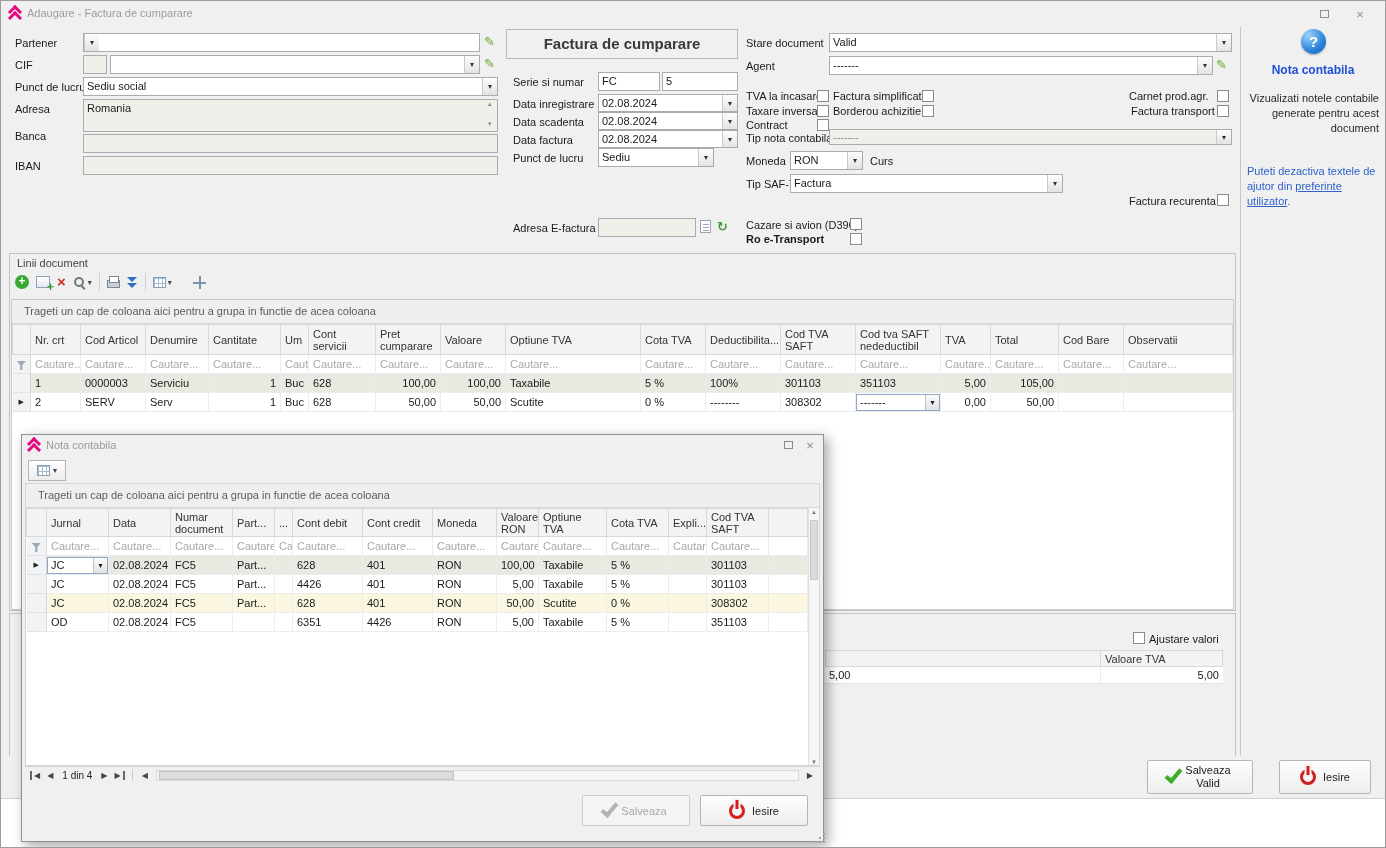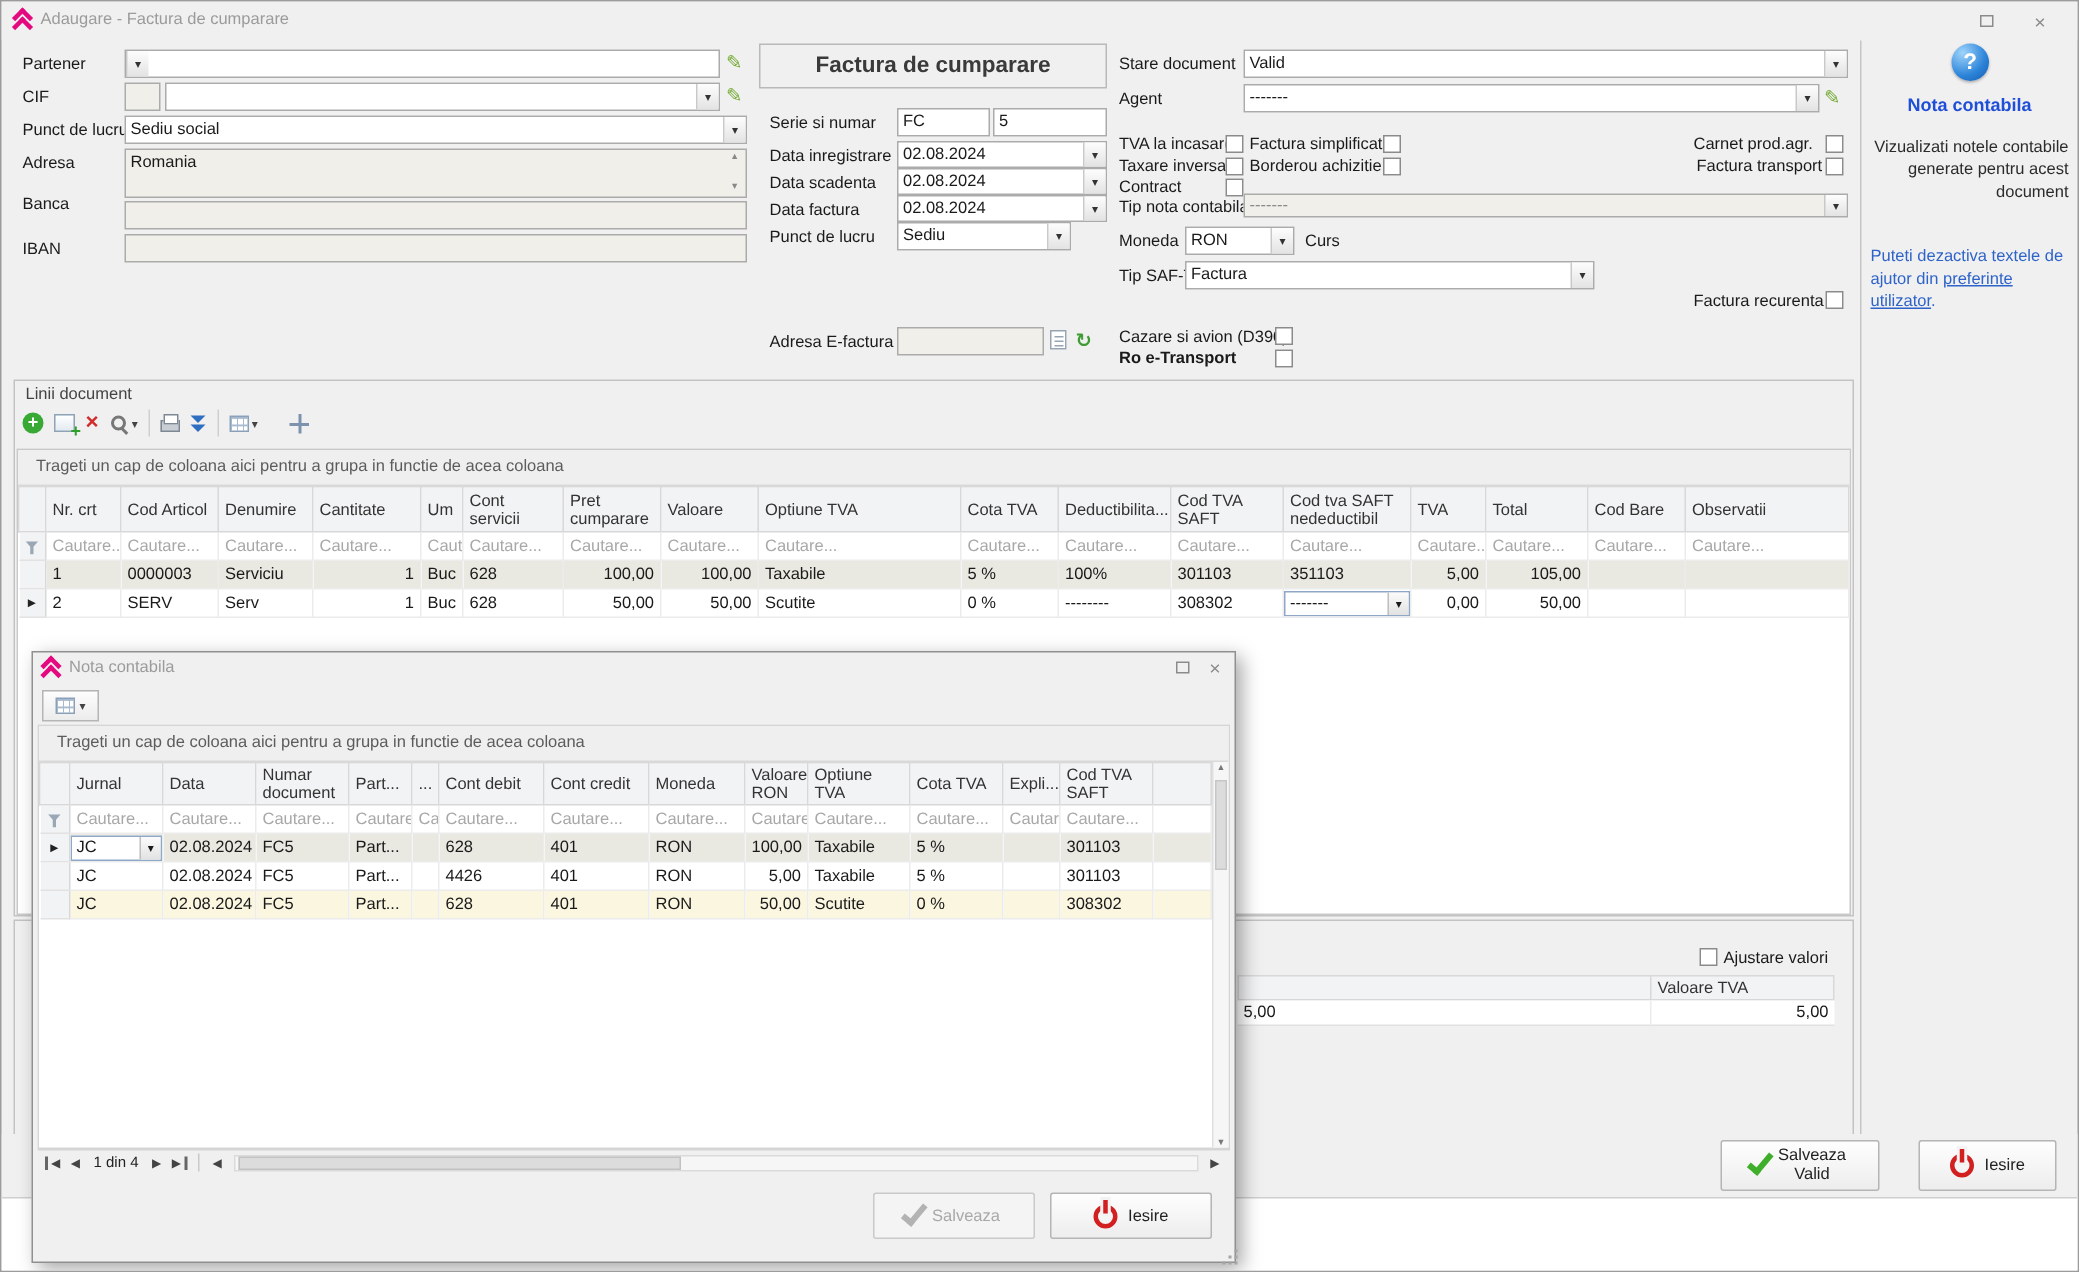--- a/index.html
+++ b/index.html
@@ -539,20 +539,37 @@
               <td>628</td>
               <td>401</td>
               <td>RON</td>
               <td>50,00</td>
               <td>Scutite</td>
               <td>0 %</td>
               <td></td>
               <td>308302</td>
               <td></td>
             </tr>
+            <tr class="row ">
+              <td class="ind"></td>
+              <td>OD</td>
+              <td>02.08.2024</td>
+              <td>FC5</td>
+              <td></td>
+              <td></td>
+              <td>6351</td>
+              <td>4426</td>
+              <td>RON</td>
+              <td>5,00</td>
+              <td>Taxabile</td>
+              <td>5 %</td>
+              <td></td>
+              <td>351103</td>
+              <td></td>
+            </tr>
           </tbody>
         </table>
       <div class="vscroll" style="right:0;top:24px;width:11px;height:258px">
         <span class="abs" style="left:2px;top:1px">▲</span>
         <div class="vthumb"></div>
         <span class="abs" style="left:2px;bottom:1px">▼</span>
       </div>
     </div>
 
     <div class="pagerbar" style="left:3px;top:331px;width:795px;height:17px">

